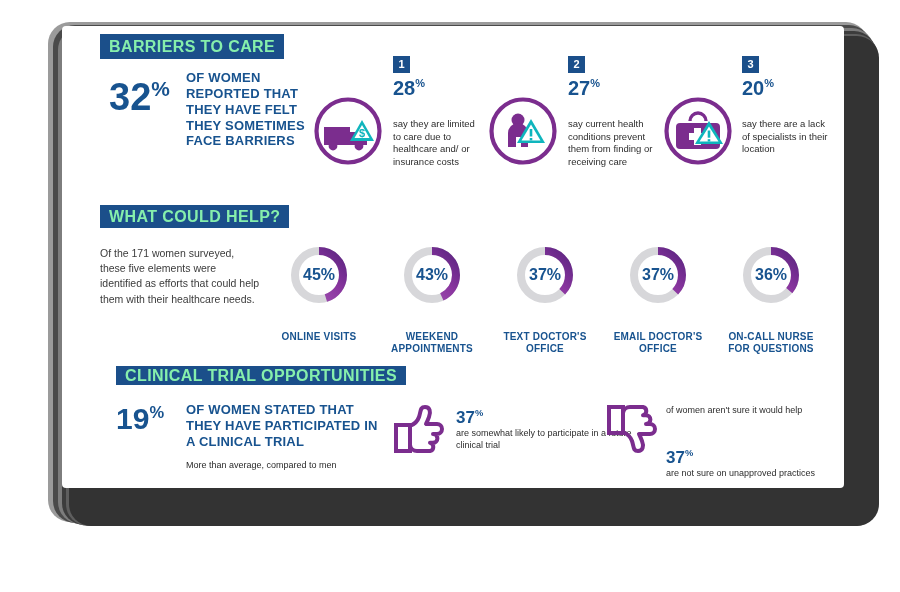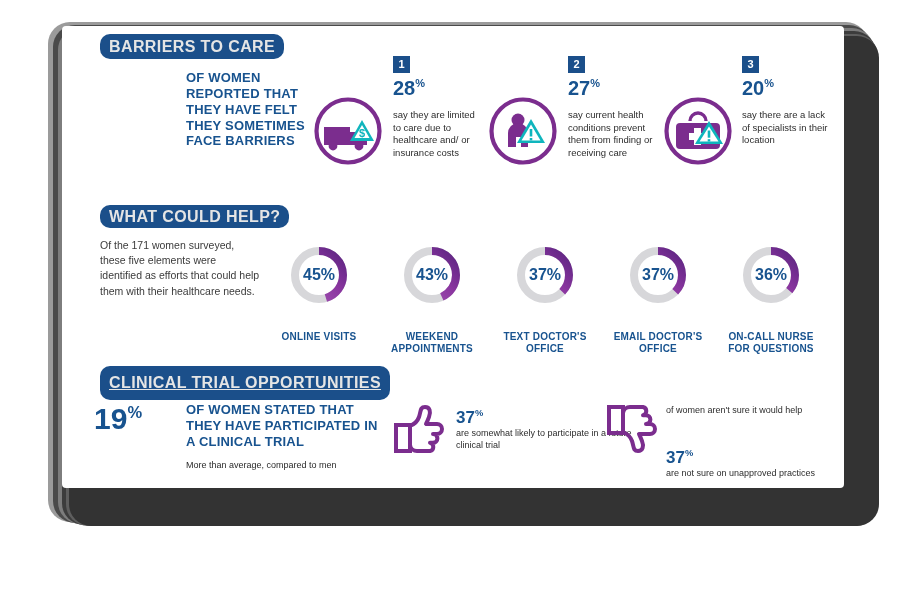--- a/index.html
+++ b/index.html
@@ -41,29 +41,28 @@
     width: 782px;
     height: 462px;
     background: #ffffff;
     border-radius: 4px;
   }
 
   
   .section-bar {
     position: absolute;
     background: #1b4f8a;
-    color: #e5e5e5;
+    color: #86efac;
     font-weight: bold;
     letter-spacing: 0.4px;
     display: flex;
     align-items: center;
     padding: 0 9px;
     box-sizing: border-box;
     white-space: nowrap;
-    border-radius: 10px;
   }
 
   
   .big-pct {
     color: #18538f;
     font-weight: bold;
     line-height: 1;
     white-space: nowrap;
   }
   .big-pct .sym {
@@ -73,20 +72,21 @@
   }
   .headline {
     color: #18538f;
     font-weight: bold;
     line-height: 1.22;
     letter-spacing: 0.2px;
   }
   .body-text {
     color: #3b3b3b;
     line-height: 1.45;
+    margin-top: 8px;
   }
   .note-text {
     color: #2b2b2b;
     line-height: 1.4;
   }
 
   
   .num-badge {
     position: absolute;
     width: 17px;
@@ -102,21 +102,21 @@
   }
 
   
   .barrier-icon { position: absolute; }
   .barrier-stat { position: absolute; width: 92px; }
   .barrier-stat .pc { font-size: 20px; }
   .barrier-stat .desc {
     font-size: 9.5px;
     color: #2d2d2d;
     line-height: 1.34;
-    margin-top: 11px;
+    margin-top: 20px;
   }
 
   
   .donut-item {
     position: absolute;
     width: 104px;
     text-align: center;
   }
   .donut-wrap {
     position: relative;
@@ -170,20 +170,23 @@
   <div class="stack-layer stack-4"></div>
   <div class="stack-layer stack-5"></div>
   <div class="stack-layer stack-6"></div>
 
   <div class="page">
 
     <div class="section-bar" style="left:38px; top:8px; height:25px; font-size:16px;">
       <span>BARRIERS TO CARE</span>
     </div>
 
+    <div class="big-pct" style="position:absolute; left:47px; top:52px; font-size:38px;">
+      <span>32</span><span class="sym">%</span>
+    </div>
 
     <div class="headline" style="position:absolute; left:124px; top:44px; width:140px; font-size:13px;">OF WOMEN REPORTED THAT THEY HAVE FELT THEY SOMETIMES FACE BARRIERS</div>
 
     <div class="barrier-icon" style="left:250px; top:69px;">
       <svg width="72" height="72" viewBox="0 0 72 72">
         <circle cx="36" cy="36" r="31.5" fill="none" stroke="#7b2d8e" stroke-width="4.2"></circle>
         <path d="M12 32 h26 v18 H12 z" fill="#7b2d8e"></path>
         <path d="M38 37 h10 l7 7 v6 H38 z" fill="#7b2d8e"></path>
         <circle cx="21" cy="51" r="4.4" fill="#7b2d8e"></circle>
         <circle cx="47" cy="51" r="4.4" fill="#7b2d8e"></circle>
@@ -334,25 +337,25 @@
               </defs>
               <circle cx="31" cy="31" r="24" fill="none" stroke="#d7d7da" stroke-width="8"></circle>
               <circle cx="31" cy="31" r="24" fill="none" stroke="url(#grad4)" stroke-width="8" stroke-dasharray="54.29 96.51" transform="rotate(-90 31 31)"></circle>
             </svg>
             <div class="donut-val">36%</div>
           </div>
           <div class="donut-label">ON-CALL NURSE FOR QUESTIONS</div>
         </div>
       </div>
 
-    <div class="section-bar" style="left:38px; top:340px; height:34px; font-size:16px;text-decoration:underline;">
+    <div class="section-bar" style="left:54px; top:340px; height:19px; font-size:16px;">
       <span>CLINICAL TRIAL OPPORTUNITIES</span>
     </div>
 
-    <div class="big-pct" style="position:absolute; left:32px; top:378px; font-size:30px;">
+    <div class="big-pct" style="position:absolute; left:54px; top:378px; font-size:30px;">
       <span>19</span><span class="sym">%</span>
     </div>
 
     <div class="headline" style="position:absolute; left:124px; top:376px; width:200px; font-size:13px;">OF WOMEN STATED THAT THEY HAVE PARTICIPATED IN A CLINICAL TRIAL</div>
 
     <div class="note-text" style="position:absolute; left:124px; top:433px; width:230px; font-size:9px;">More than average, compared to men</div>
 
     <div class="thumb-block" style="left:330px; top:379px;">
       <svg width="52" height="50" viewBox="0 0 52 50">
         <path d="M4 20 H18 V46 H4 Z" fill="none" stroke="#7b2d8e" stroke-width="4"></path>

